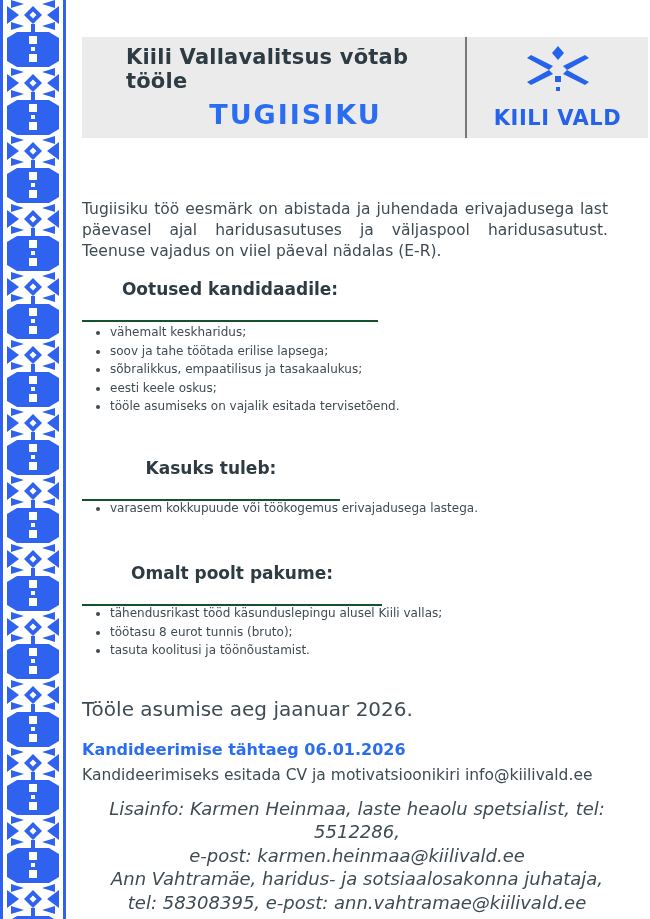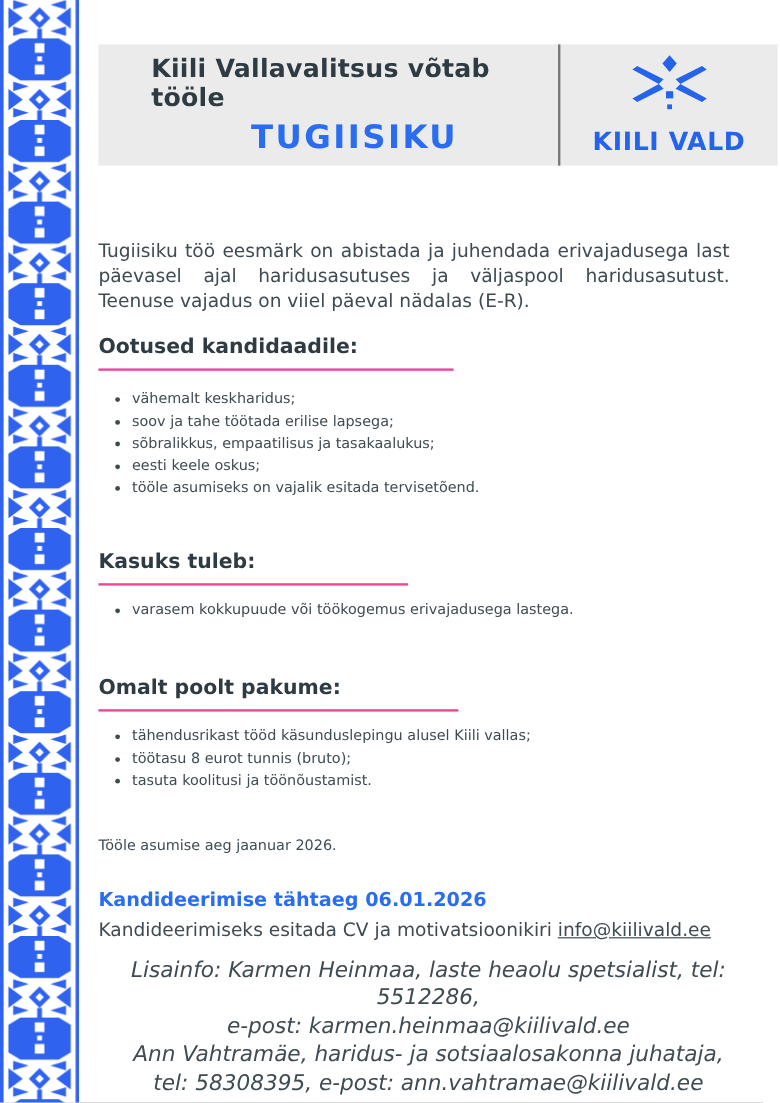--- a/index.html
+++ b/index.html
@@ -27,37 +27,37 @@
   .header-right{flex:1;display:flex;flex-direction:column;align-items:center;justify-content:center;}
   .logo-text{font-size:21px;font-weight:bold;color:#2563eb;letter-spacing:.5px;margin-top:11px;}
   
   .intro{
     position:absolute;left:82px;top:183px;width:526px;
     font-size:15.5px;line-height:1.38;text-align:justify;
   }
   .sec-heading{
     position:absolute;left:82px;
     font-size:17px;font-weight:bold;color:#2e3b42;
-    padding-bottom:8px;border-bottom:2px solid #ec4899;
+    padding-bottom:21px;border-bottom:2px solid #14532d;text-align:center;
   }
   .h1{top:279px;width:296px;}
   .h2{top:458px;width:258px;}
   .h3{top:563px;width:300px;}
   .bullets{
     position:absolute;left:82px;width:540px;margin:0;
     padding-left:28px;font-size:12px;line-height:1.38;
   }
   .b1{top:324px;}
   .b2{top:500px;}
   .b3{top:605px;}
   .bullets li{margin-bottom:2px;}
-  .start-date{position:absolute;left:82px;top:697px;font-size:12px;}
+  .start-date{position:absolute;left:82px;top:697px;font-size:20px;}
   .deadline{position:absolute;left:82px;top:740px;font-size:16px;font-weight:bold;color:#2b6df0;}
   .apply-line{position:absolute;left:82px;top:766px;font-size:15.5px;}
-  .apply-line .email{text-decoration:underline;cursor:pointer;}
+  .apply-line .email{cursor:pointer;}
   .footer{
     position:absolute;left:70px;top:797px;width:574px;
     text-align:center;font-style:italic;font-size:18px;line-height:1.3;color:#3f4b52;
   }
 </style>
 </head>
 <body>
 
 <div class="page">
 

